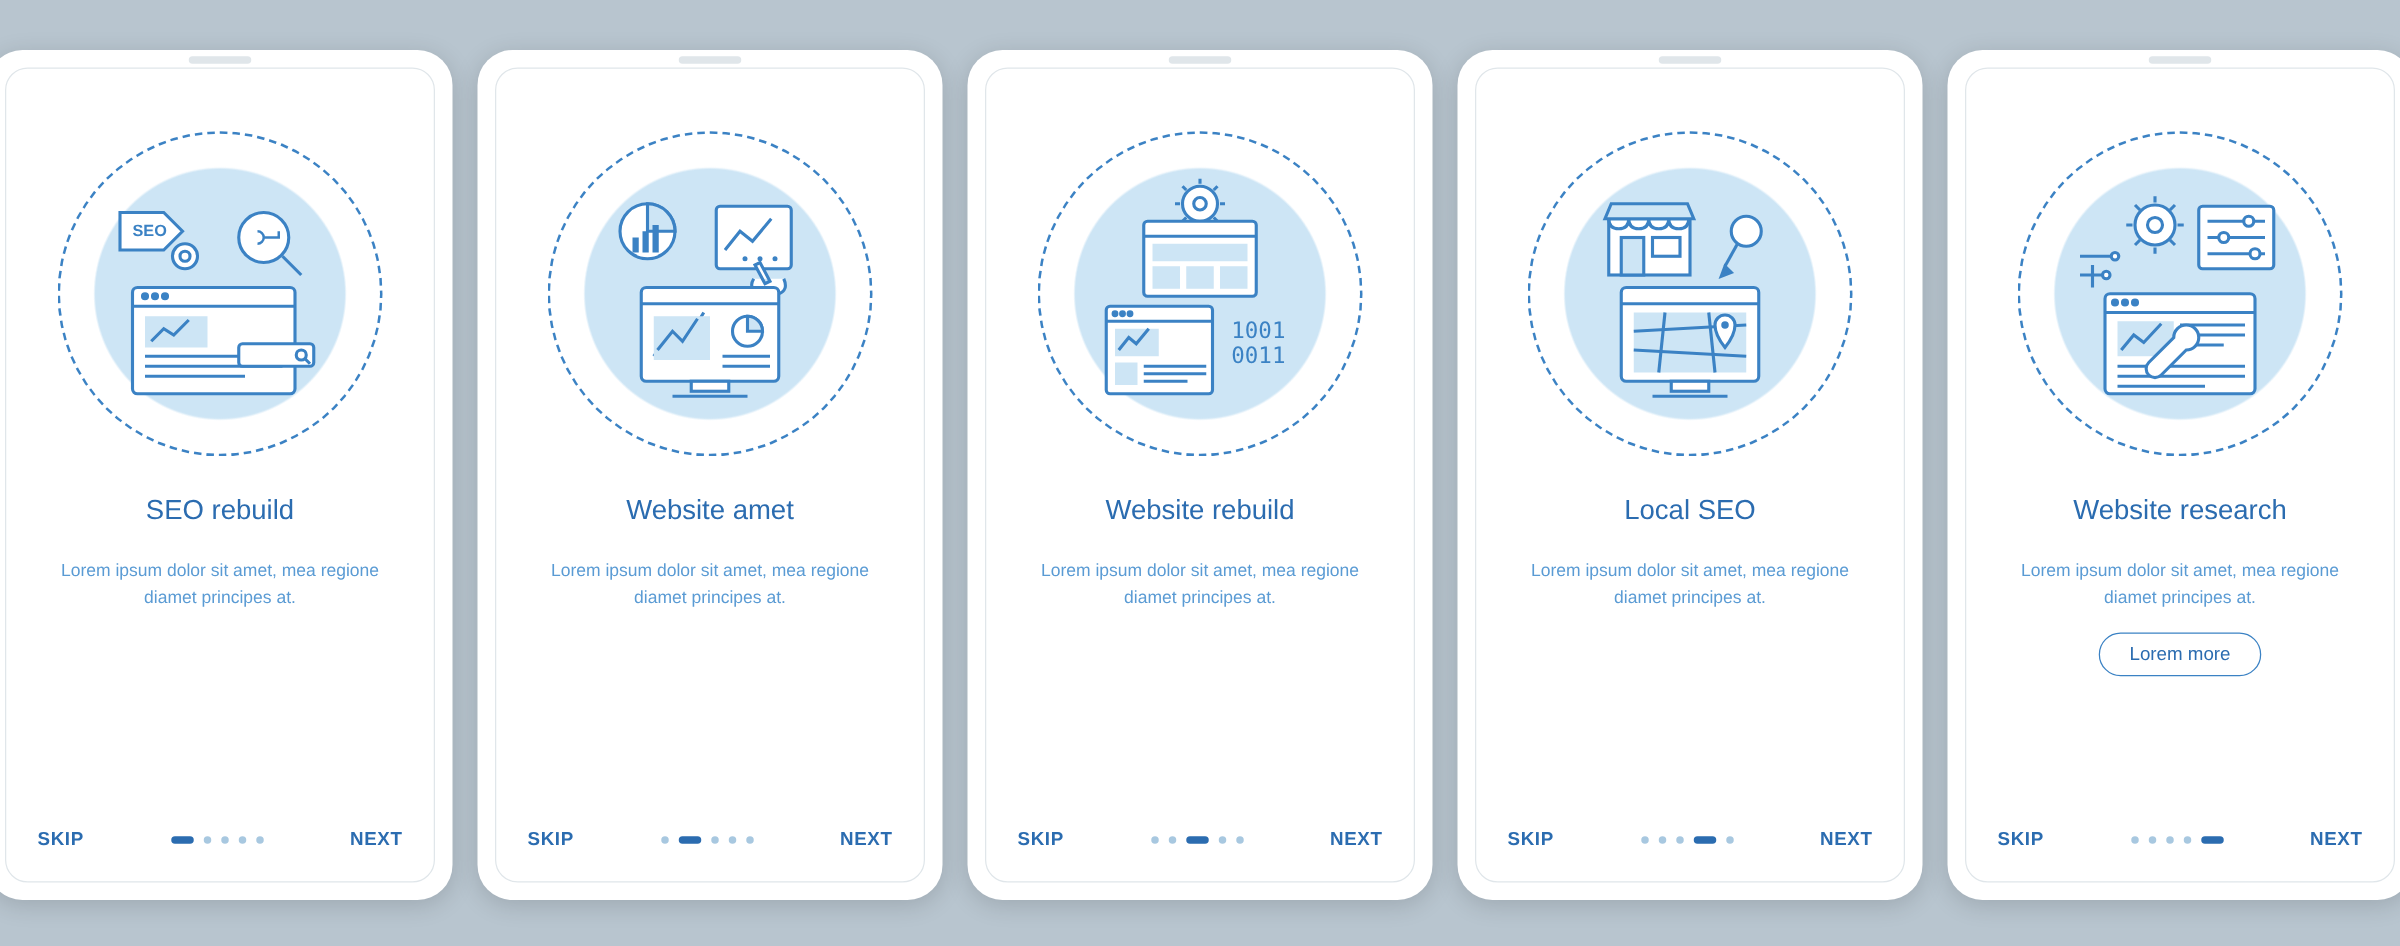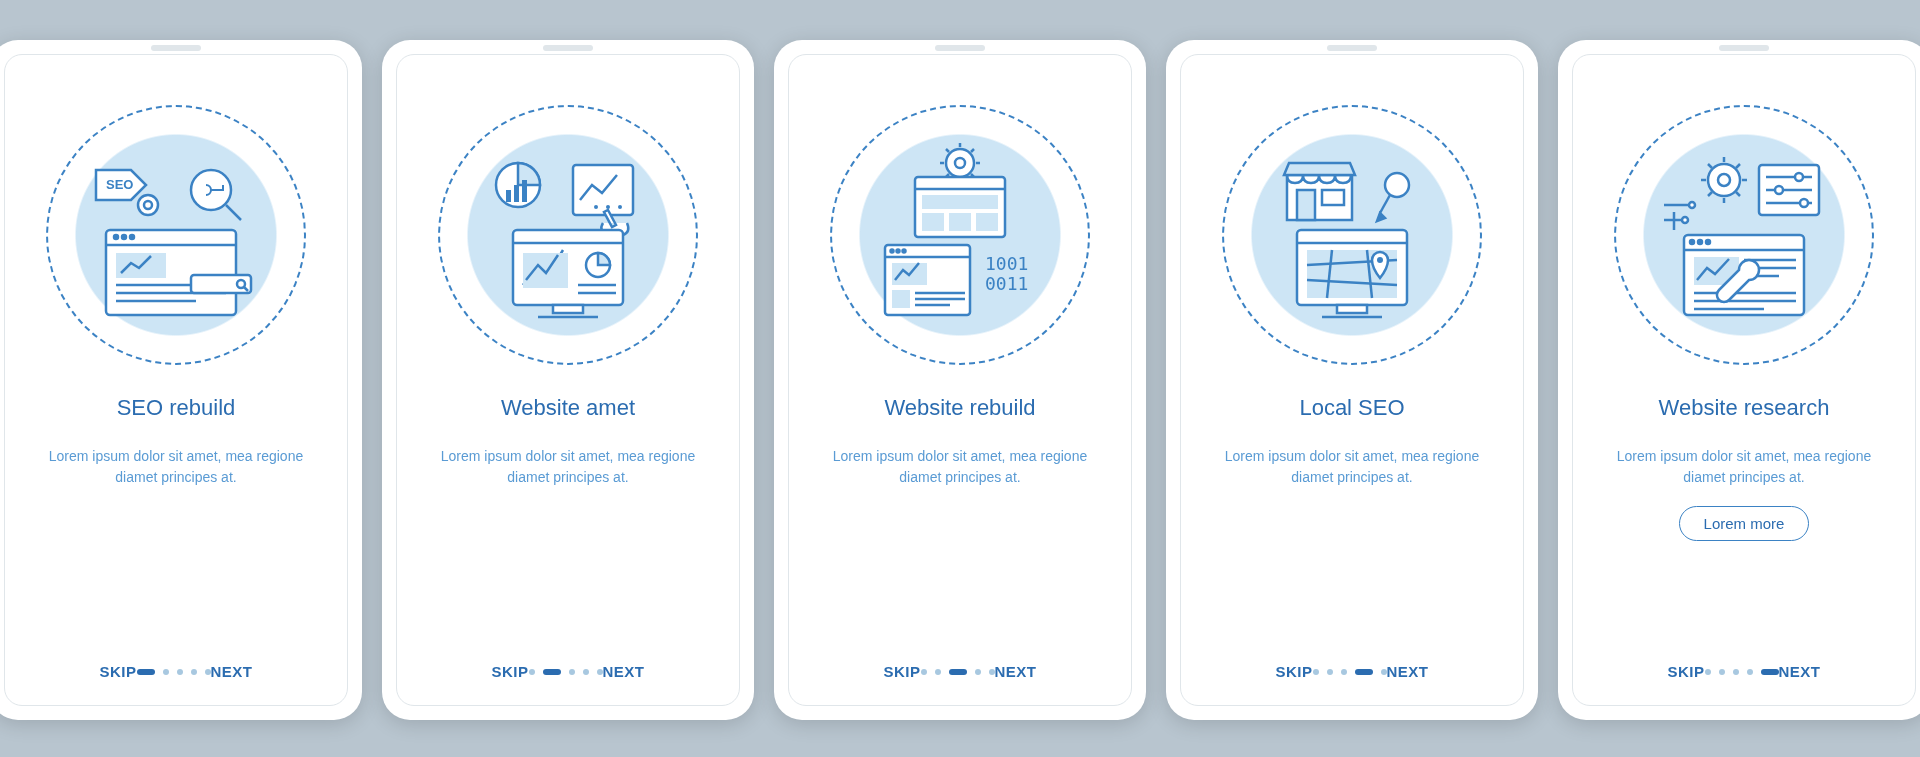--- a/index.html
+++ b/index.html
@@ -88,21 +88,21 @@
   font-size: 15px;
   background: transparent;
   cursor: pointer;
 }
 .footer {
   position: absolute;
   bottom: 25px;
   left: 25px;
   right: 25px;
   display: flex;
-  justify-content: center;
+  justify-content: space-between;
   align-items: center;
 }
 .skip, .next {
   color: #2b6cb0;
   font-size: 15px;
   font-weight: 600;
   letter-spacing: 0.5px;
   cursor: pointer;
   background: none;
   border: none;

